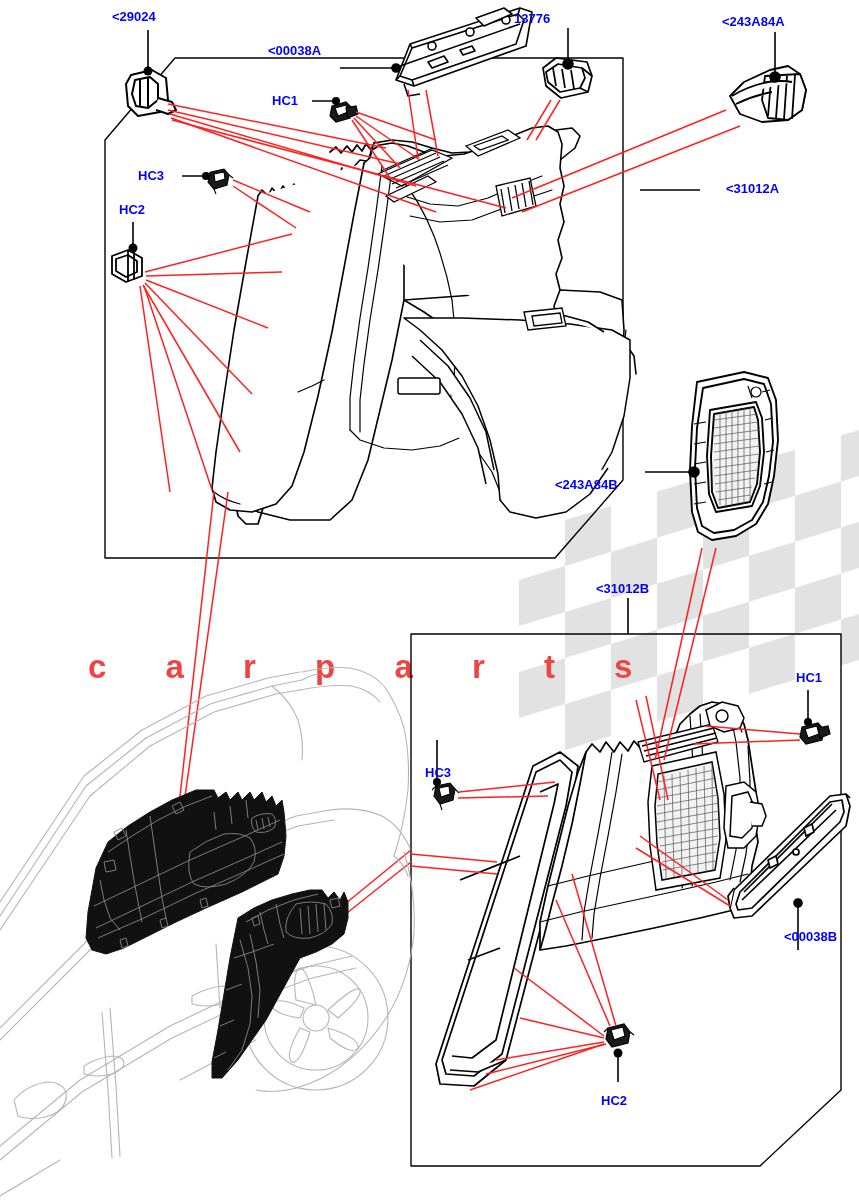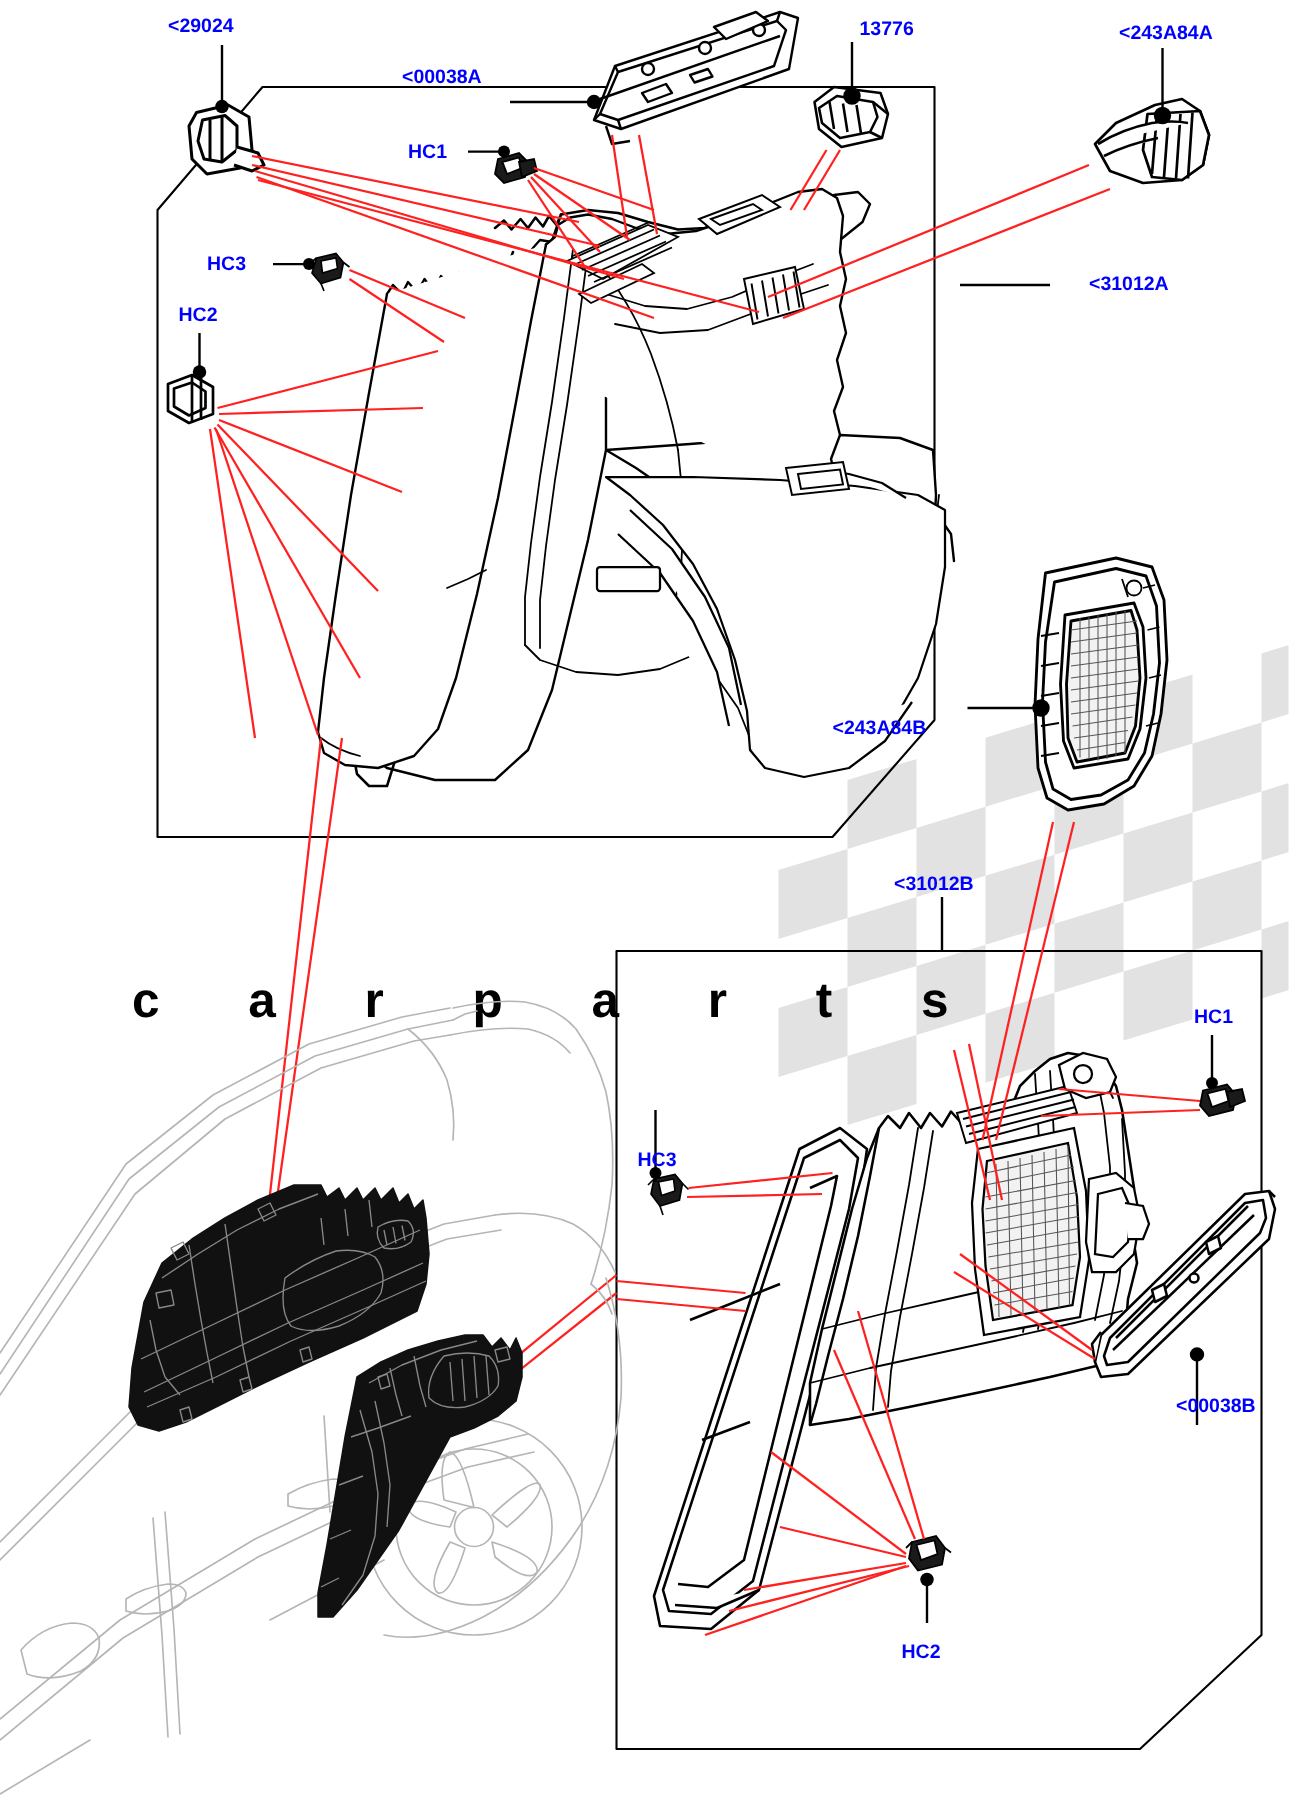--- a/index.html
+++ b/index.html
@@ -19,21 +19,21 @@
     position:absolute;z-index:2;left:52px;top:543px;
     font-family:"Liberation Sans","DejaVu Sans",sans-serif;
     font-size:113px;font-weight:bold;letter-spacing:-1px;
     color:#fbdede;line-height:1;white-space:nowrap;
     -webkit-user-select:none;user-select:none;
   }
   .wm-carparts{
     position:absolute;z-index:2;left:88px;top:650px;
     font-family:"Liberation Sans","DejaVu Sans",sans-serif;
     font-size:33px;font-weight:bold;letter-spacing:25px;
-    color:#000000;line-height:1;white-space:nowrap;
+    color:#ef4444;line-height:1;white-space:nowrap;
     -webkit-user-select:none;user-select:none;
   }
 
   .lbl{
     position:absolute;z-index:6;
     font-family:"Liberation Sans","DejaVu Sans",sans-serif;
     font-size:13px;font-weight:bold;color:#0000ff;
     white-space:nowrap;line-height:1;
     -webkit-user-select:none;user-select:none;
   }
@@ -597,23 +597,23 @@
       <path d="M214,1058 L226,1052"></path>
       <path d="M330,900 L338,898 L340,906 L332,908 Z"></path>
       <path d="M252,918 L258,916 L260,924 L254,926 Z"></path>
     </g>
   </svg>
 
   <div class="lbl" style="left:112px;top:10px">&lt;29024</div>
 
   <div class="lbl" style="left:268px;top:44px">&lt;00038A</div>
 
-  <div class="lbl" style="left:573px;top:12px">13776</div>
-
-  <div class="lbl" style="left:746px;top:15px">&lt;243A84A</div>
+  <div class="lbl" style="left:514px;top:12px">13776</div>
+
+  <div class="lbl" style="left:722px;top:15px">&lt;243A84A</div>
 
   <div class="lbl" style="left:272px;top:94px">HC1</div>
 
   <div class="lbl" style="left:138px;top:169px">HC3</div>
 
   <div class="lbl" style="left:119px;top:203px">HC2</div>
 
   <div class="lbl" style="left:726px;top:182px">&lt;31012A</div>
 
   <div class="lbl" style="left:555px;top:478px">&lt;243A84B</div>

